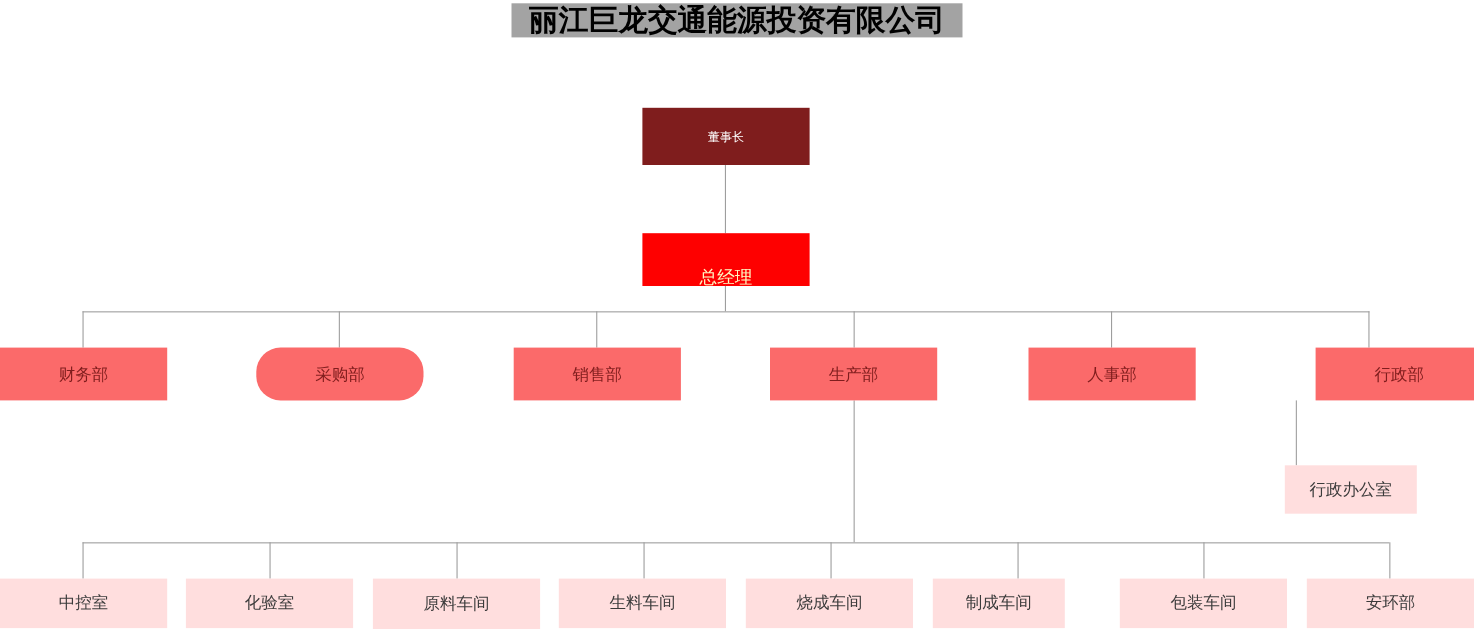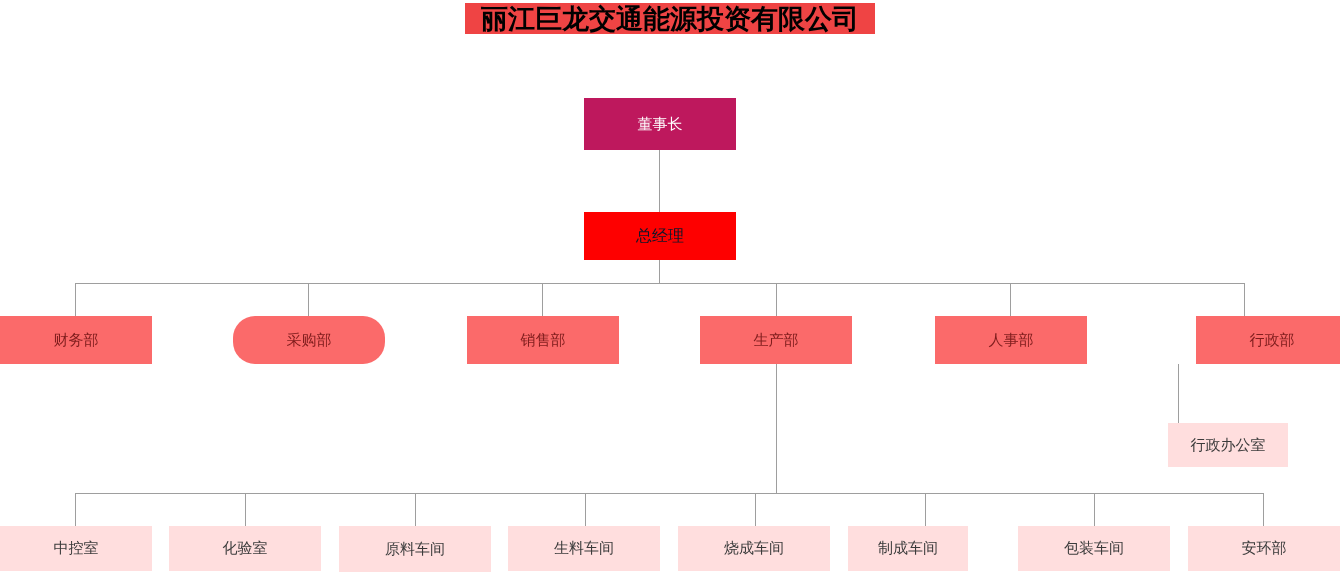--- a/index.html
+++ b/index.html
@@ -23,43 +23,44 @@
     top: 2px;
     width: 1340px;
     text-align: center;
     font-size: 27px;
     font-weight: bold;
     color: #000000;
     line-height: 34px;
     letter-spacing: 0px;
   }
   .title span {
-    background: #ef4444;
+    background: #a3a3a3;
     padding: 0 16px;
   }
   .node {
     position: absolute;
     box-sizing: border-box;
     display: flex;
     align-items: center;
     justify-content: center;
     font-size: 15px;
     line-height: 1;
     white-space: nowrap;
   }
   .lvl-chair {
-    background: #be185d;
+    background: #7f1d1d;
     color: #ffffff;
-    font-size: 15px;
+    font-size: 11px;
     text-align: right;
   }
   .lvl-gm {
     background: #fe0000;
-    color: #0f172a;
+    color: #fef9c3;
     font-size: 16px;
+    align-items: flex-end;
   }
   .lvl-dept {
     background: #fb6a6a;
     color: #7f1d1d;
     font-size: 15px;
   }
   .lvl-sub {
     background: #ffdede;
     color: #3b3b3b;
     font-size: 15px;

